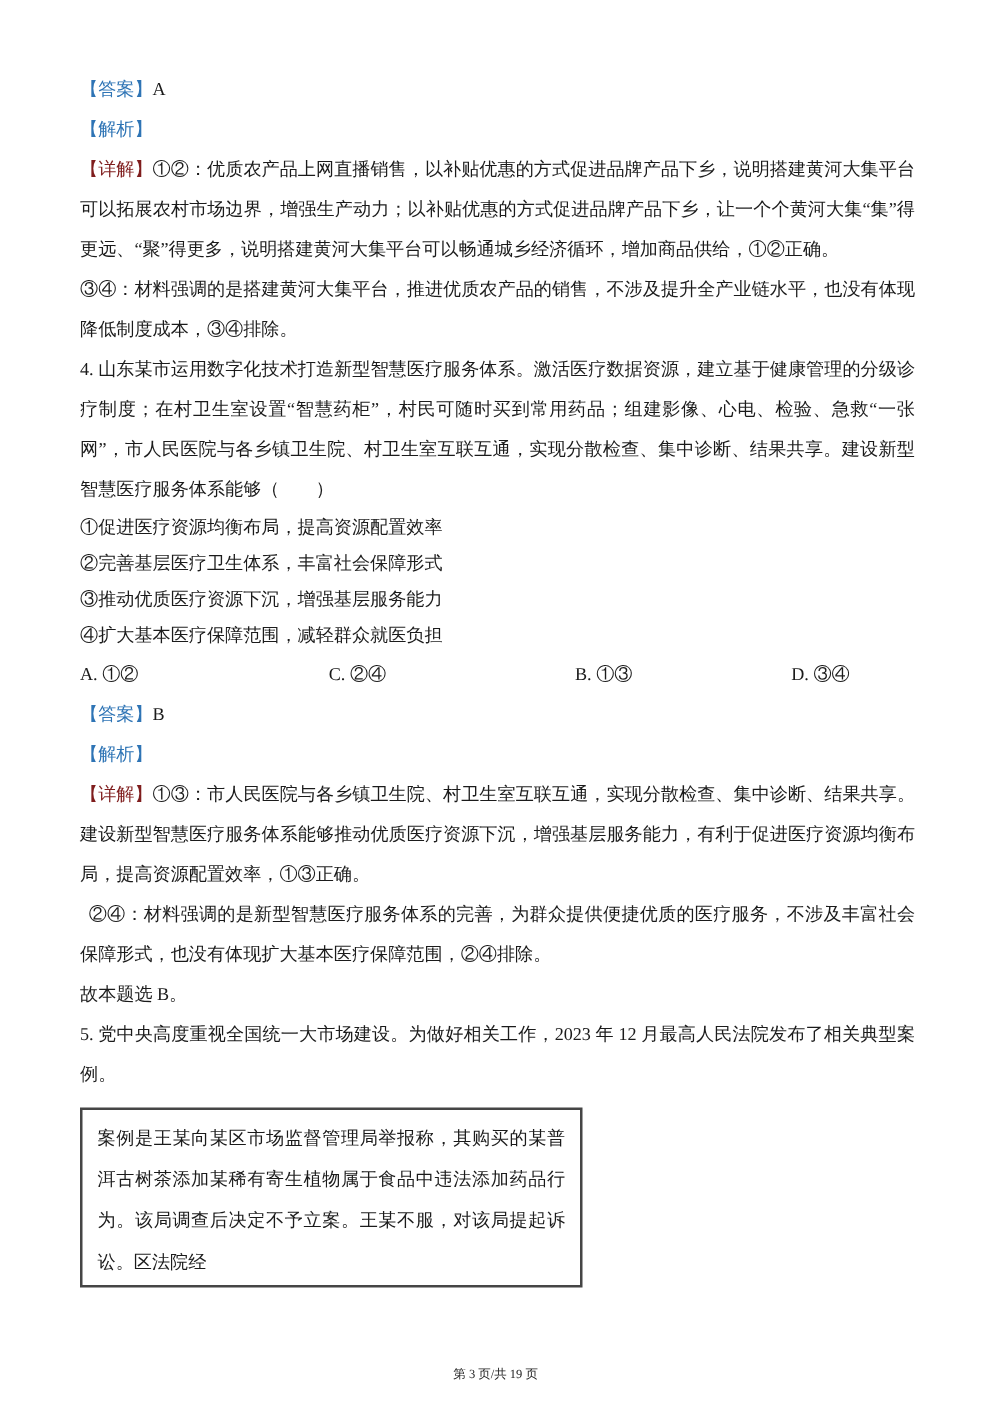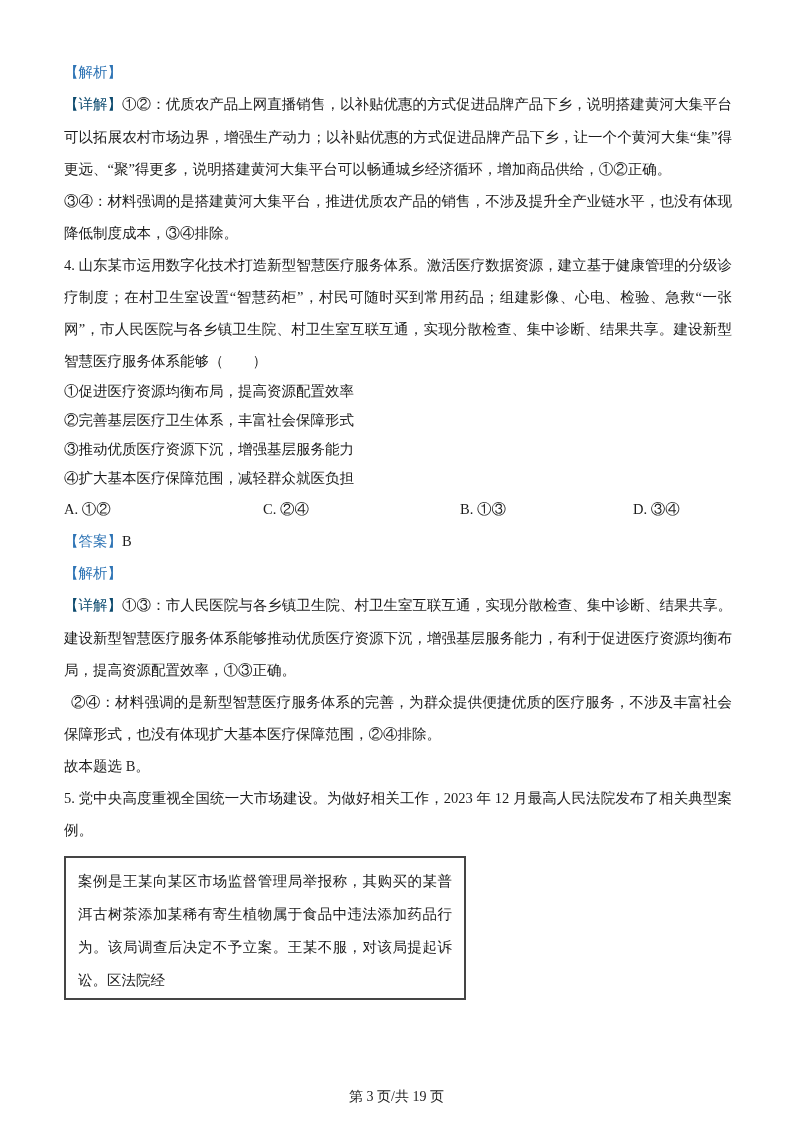--- a/index.html
+++ b/index.html
@@ -23,21 +23,21 @@
     width: 668px;
     font-size: 14.5px;
   }
   .content p {
     margin: 0;
     text-align: justify;
     line-height: 32px;
   }
   p.tag-line { line-height: 32px; }
   .tag-blue { color: #2e74b5; }
-  .tag-black { color: #0c4a6e; font-family: Liberation Mono, monospace; }
+  .tag-black { color: #7f1d1d; }
   p.statement { line-height: 29px; text-align: left; }
   .choices {
     display: grid;
     grid-template-columns: 199px 197px 173px 1fr;
     line-height: 29px;
     margin: 0;
   }
   .choices span { text-align: left; }
   p.indent-slight { text-indent: 7px; }
   .case-box {
@@ -51,30 +51,31 @@
     margin: 0;
     text-align: justify;
     line-height: 33px;
   }
   .footer {
     position: absolute;
     left: 0;
     right: 0;
     bottom: 16px;
     text-align: center;
-    font-size: 14px;
+    font-size: 10px;
     color: #1b1b1b;
   }
 </style>
 </head>
 <body>
 
 <div class="page">
   <div class="content">
 
+    <p class="tag-line"><span class="tag-blue">【答案】</span><span>A</span></p>
 
     <p class="tag-line"><span class="tag-blue">【解析】</span></p>
 
     <p><span class="tag-black">【详解】</span><span>①②：优质农产品上网直播销售，以补贴优惠的方式促进品牌产品下乡，说明搭建黄河大集平台可以拓展农村市场边界，增强生产动力；以补贴优惠的方式促进品牌产品下乡，让一个个黄河大集“集”得更远、“聚”得更多，说明搭建黄河大集平台可以畅通城乡经济循环，增加商品供给，①②正确。</span></p>
 
     <p>③④：材料强调的是搭建黄河大集平台，推进优质农产品的销售，不涉及提升全产业链水平，也没有体现降低制度成本，③④排除。</p>
 
 
     <p>4. 山东某市运用数字化技术打造新型智慧医疗服务体系。激活医疗数据资源，建立基于健康管理的分级诊疗制度；在村卫生室设置“智慧药柜”，村民可随时买到常用药品；组建影像、心电、检验、急救“一张网”，市人民医院与各乡镇卫生院、村卫生室互联互通，实现分散检查、集中诊断、结果共享。建设新型智慧医疗服务体系能够（　　）</p>
 

